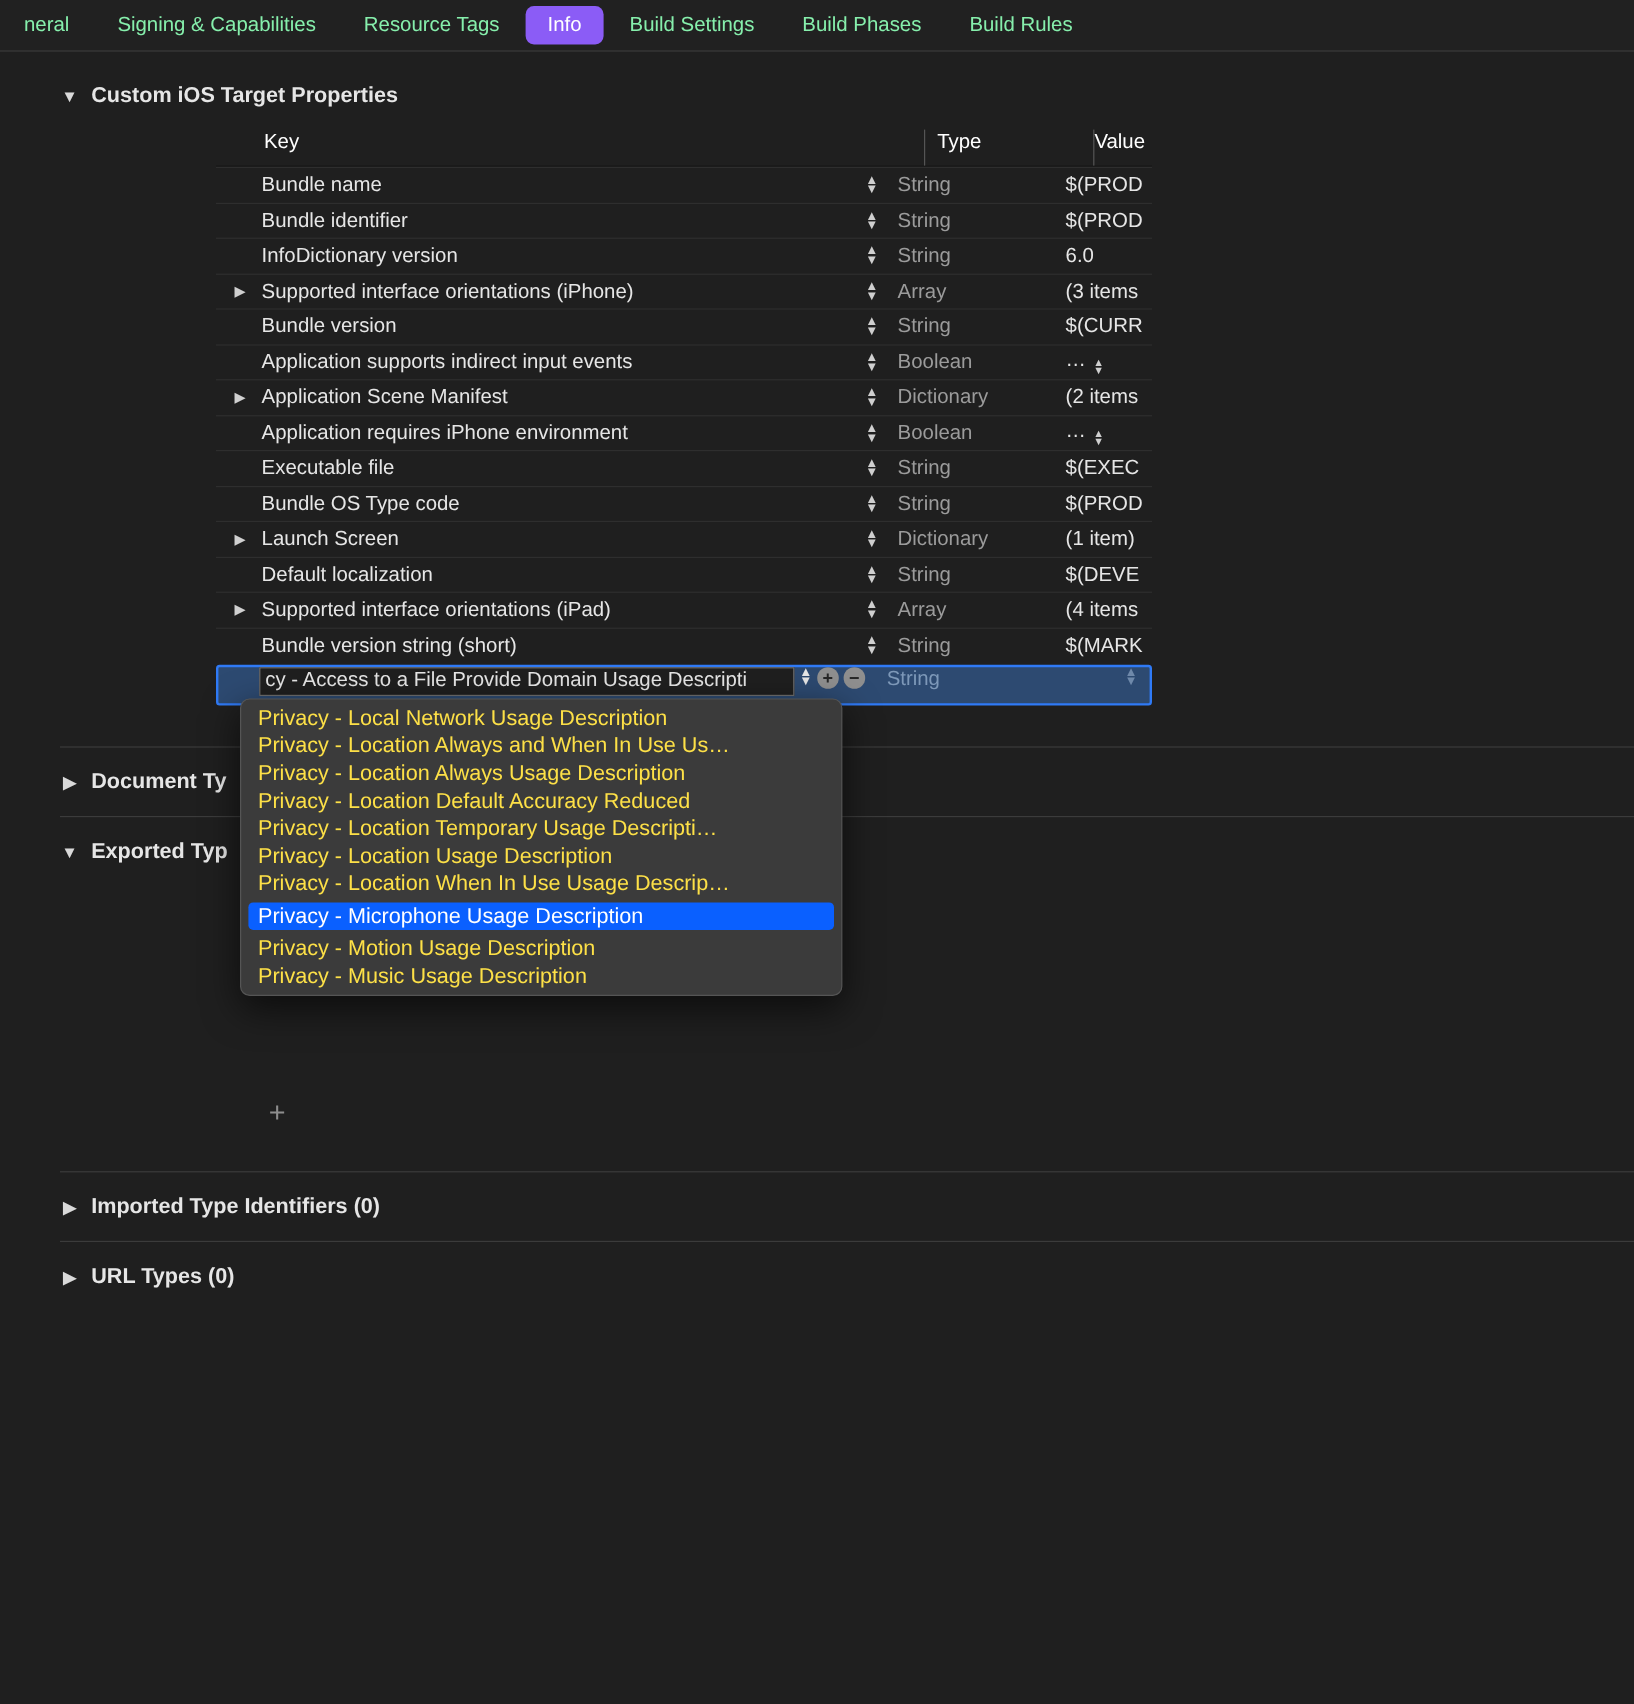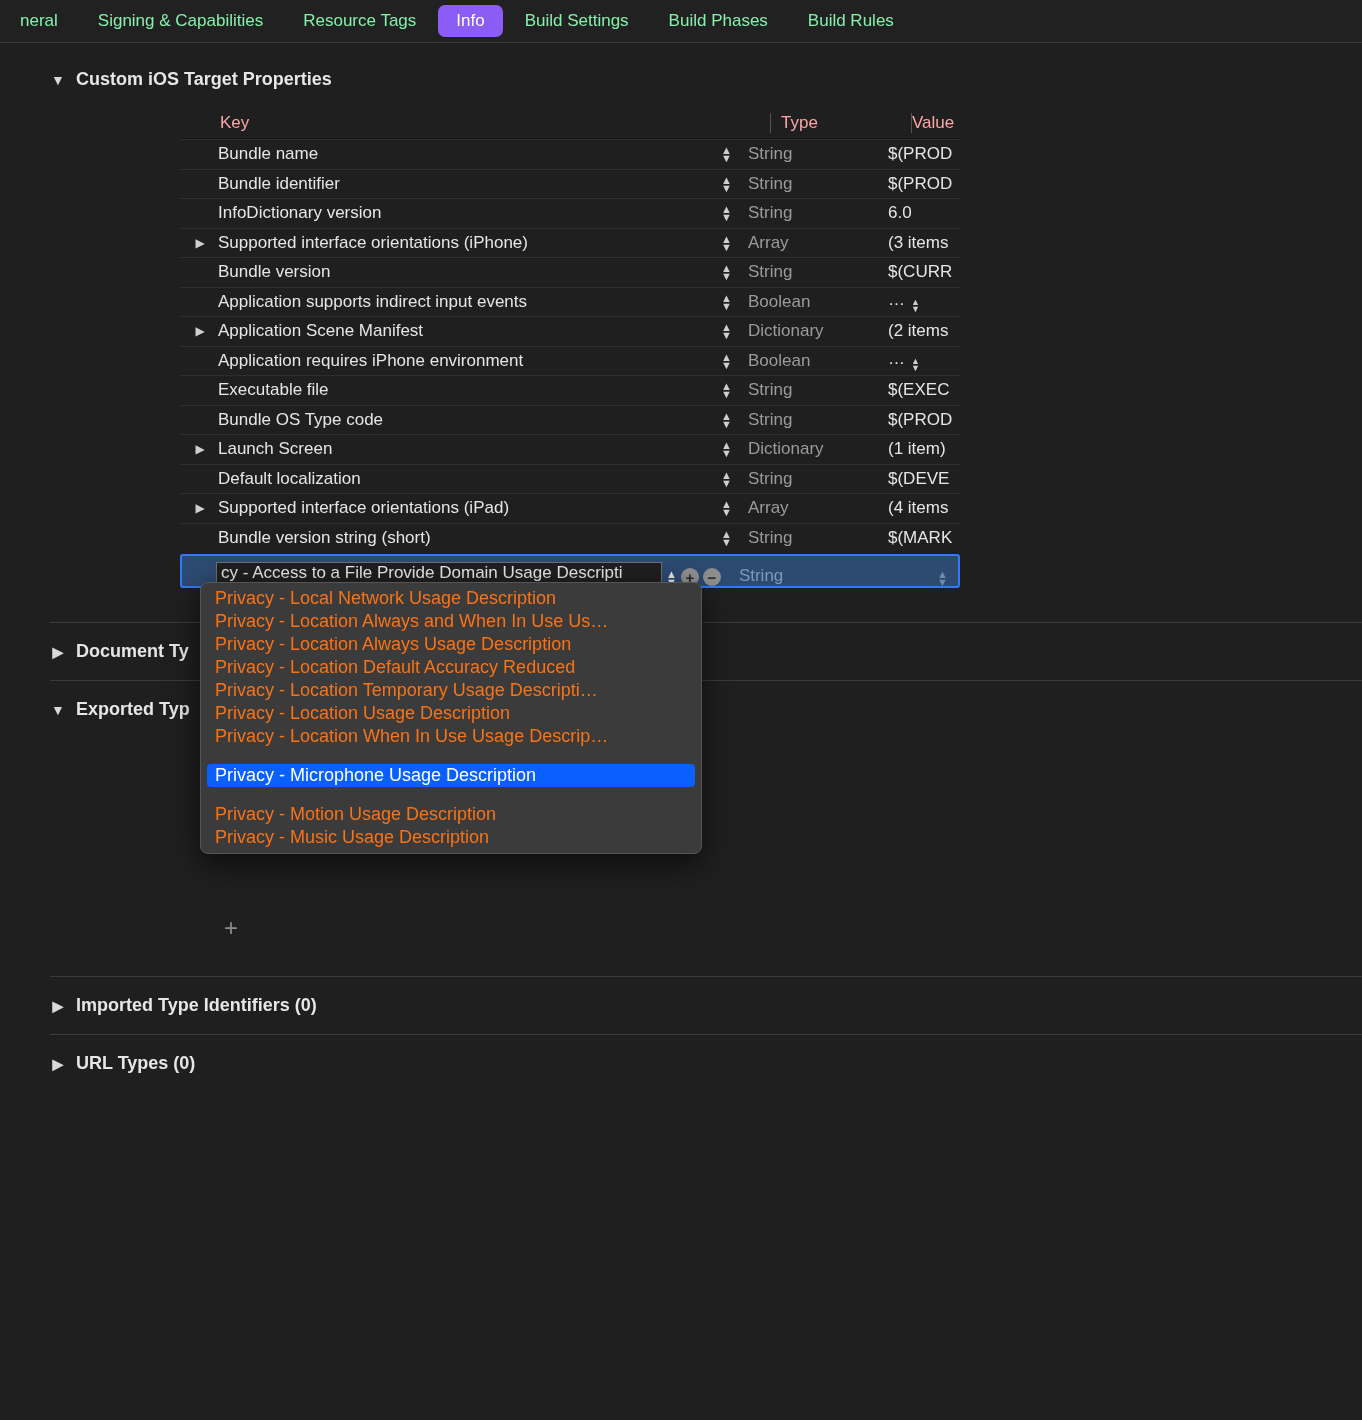--- a/index.html
+++ b/index.html
@@ -4,46 +4,46 @@
 <style>
   html,body{margin:0;padding:0;background:#1f1f1f;color:#e6e6e6;font-family:-apple-system,BlinkMacSystemFont,"SF Pro Text","Helvetica Neue",Arial,sans-serif;font-size:17px;width:1362px;height:1420px;overflow:hidden}
   .tabbar{display:flex;align-items:center;height:42px;border-bottom:1px solid #3b3b3b;background:#212121;padding-left:0}
   .tab{padding:6px 18px;margin:0 2px;color:#86efac;border-radius:7px;white-space:nowrap;cursor:default;font-size:17px}
   .tab.active{background:#8b5cf6;color:#fff}
   .body{padding:20px 0 0 0}
   .section{margin:0 0 0 50px}
   .section-hdr{display:flex;align-items:center;gap:10px;font-weight:700;font-size:18px;margin:6px 0 18px 0;cursor:default}
   .disc{font-size:14px;width:16px;display:inline-block;text-align:center;color:#d9d9d9}
   .plist{margin-left:130px;width:780px;position:relative}
-  .plist-hdr{display:flex;align-items:center;height:30px;border-bottom:1px solid #161616;font-size:17px;color:#fca5a5}
+  .plist-hdr{display:flex;height:30px;border-bottom:1px solid #161616;font-size:17px;color:#ffffff}
   .col-key{flex:0 0 550px;padding-left:40px}
   .col-type{flex:0 0 130px;border-left:1px solid #555;padding-left:10px}
   .col-val{flex:1 1 auto;border-left:1px solid #555;}
   .row{display:flex;align-items:center;height:28.5px;border-top:1px solid #2e2e2e;font-size:17px}
   .row .key{flex:0 0 550px;display:flex;align-items:center;gap:6px;padding-left:8px;position:relative;color:#e6e6e6}
   .row .type{flex:0 0 130px;padding-left:10px;color:#9b9b9b}
   .row .val{flex:1 1 auto;padding-left:10px;color:#e6e6e6;white-space:nowrap;overflow:hidden}
   .row .disc-cell{width:24px;display:inline-block;text-align:center;color:#d0d0d0;font-size:12px}
   .row .stepper{margin-left:auto;margin-right:6px;font-size:11px;color:#cfcfcf;line-height:8px;text-align:center}
   .row .stepper span{display:block}
   .mini-stepper{display:inline-flex;flex-direction:column;font-size:9px;line-height:7px;color:#cfcfcf;margin-left:6px}
   .muted{color:#9b9b9b}
-  .sel-row{position:relative;border:2px solid #2f7af6;border-radius:3px;background:#2d4a71;height:30px;margin-top:2px;display:flex;align-items:flex-end}
+  .sel-row{position:relative;border:2px solid #2f7af6;border-radius:3px;background:#2d4a71;height:30px;margin-top:2px;display:flex;align-items:flex-start}
   .sel-input{margin-left:34px;width:436px;height:22px;background:#1f1f1f;border:1px solid #6f6f6f;color:#e6e6e6;font-size:17px;padding:0 4px;white-space:nowrap;overflow:hidden}
   .sel-step{margin-left:4px;font-size:11px;color:#e6e6e6;line-height:8px}
   .sel-step span{display:block}
   .circ{width:18px;height:18px;border-radius:50%;display:inline-flex;align-items:center;justify-content:center;font-size:15px;font-weight:700;margin-left:4px;color:#272727}
   .circ.plus{background:#8f8f8f}
   .circ.minus{background:#8f8f8f}
   .sel-type{margin-left:18px;color:#7d98b8;font-size:17px;flex:1}
   .sel-type-step{margin-left:auto;margin-right:10px;font-size:11px;color:#6f89aa;line-height:8px}
   .sel-type-step span{display:block}
   .dropdown{position:absolute;left:20px;top:566px;width:500px;background:#3b3b3b;border:1px solid #555;border-radius:8px;box-shadow:0 10px 30px rgba(0,0,0,.6);padding:4px 0;z-index:50}
-  .dd-item{padding:1px 14px;font-size:18px;color:#f97316;white-space:nowrap;overflow:hidden;text-overflow:ellipsis;cursor:default}
-  .dd-item.hl{background:#0a60ff;color:#fff;border-radius:4px;margin:16px 6px;padding-left:8px}
+  .dd-item{padding:1px 14px;font-size:18px;color:#fde047;white-space:nowrap;overflow:hidden;text-overflow:ellipsis;cursor:default}
+  .dd-item.hl{background:#0a60ff;color:#fff;border-radius:4px;margin:4px 6px;padding-left:8px}
   .lower-sections{margin-left:50px;margin-top:34px}
   .lower-hdr{display:flex;align-items:center;gap:10px;font-weight:700;font-size:18px;padding:18px 0;border-top:1px solid #3b3b3b;cursor:default}
   .addbtn{margin-left:174px;margin-top:176px;color:#8d8d8d;font-size:24px;font-weight:300}
 </style>
 </head>
 <body>
 
 <div class="tabbar">
   <div class="tab">neral</div>
   <div class="tab">Signing &amp; Capabilities</div>

